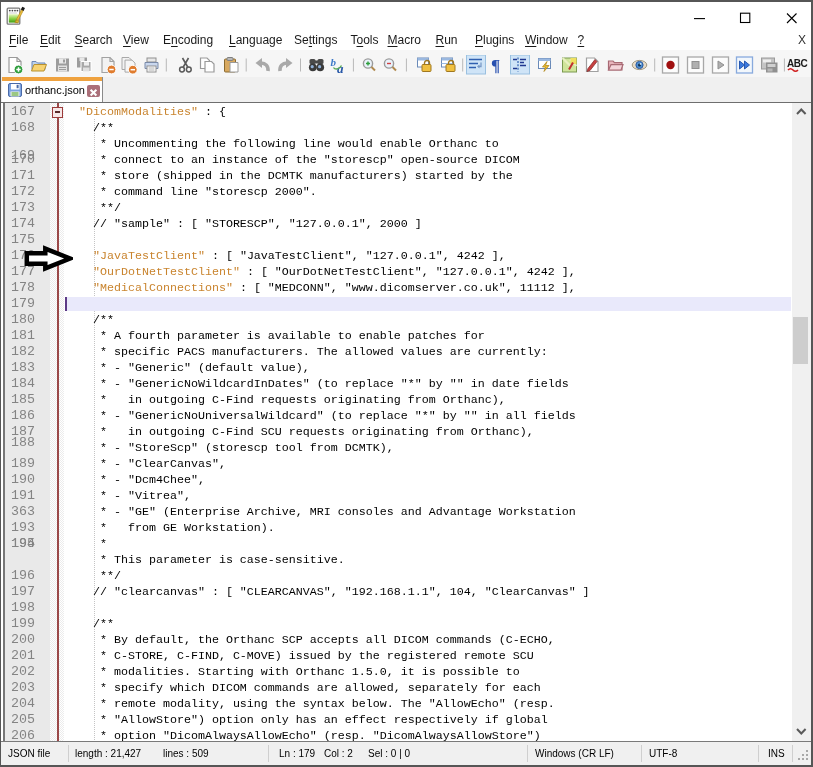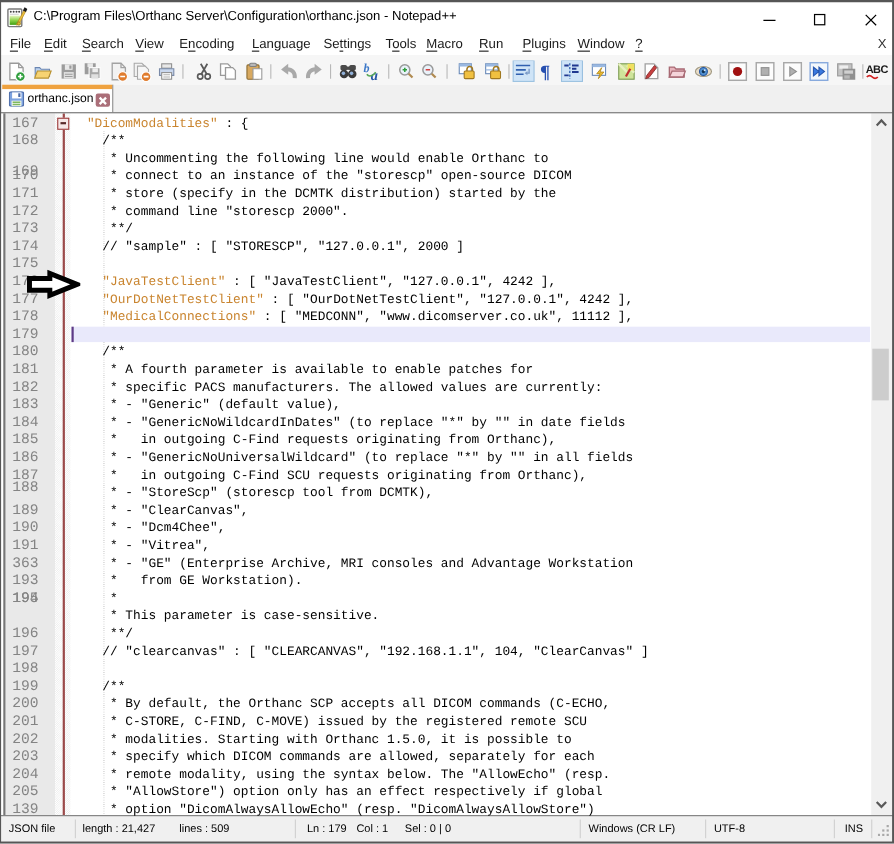--- a/index.html
+++ b/index.html
@@ -62,21 +62,20 @@
   <circle cx="4.8" cy="4.6" r="0.9" fill="#444"></circle>
       <circle cx="7.4" cy="4.6" r="0.9" fill="#444"></circle>
   <circle cx="10" cy="4.6" r="0.9" fill="#444"></circle>
       <circle cx="12.4" cy="4.6" r="0.9" fill="#444"></circle>
   <path d="M4 7h8" stroke="#cfcfcf"></path>
   <rect x="3.8" y="8.2" width="9.4" height="8.4" fill="url(#gg)"></rect>
   <path d="M17.2 2.6 10.8 14.8l-.9 2 2.2-.5 6.3-12z" fill="#ecc23c" stroke="#b88a20" stroke-width="0.7"></path>
   <rect x="16.4" y="1.2" width="3" height="3.2" transform="rotate(28 17.9 2.8)" fill="#1a1a1a"></rect>
   <circle cx="12.2" cy="15.4" r="1.5" fill="#d8b830" stroke="#9a7a18" stroke-width="0.7"></circle>
  </svg>
- <div class="title">C:\Program Files\Orthanc Server\Configuration\orthanc.json - Notepad++</div>
  <svg class="cap" style="left:670px" width="140" height="30" viewBox="0 0 140 30">
   <path d="M23 16.6h11" stroke="#000" stroke-width="1.1"></path>
   <rect x="69.5" y="11.2" width="9.3" height="9.3" fill="none" stroke="#000" stroke-width="1.1"></rect>
   <path d="M116 11.5l9.5 9.5M125.5 11.5 116 21" stroke="#000" stroke-width="1.1"></path>
  </svg>
 </div>
 <div class="menubar">
     <span class="mi" style="left:8px"><u>F</u>ile</span>
     <span class="mi" style="left:39px"><u>E</u>dit</span>
     <span class="mi" style="left:73.5px"><u>S</u>earch</span>
@@ -303,21 +302,21 @@
 <div id="rows">
 <div class="ln" style="top:104px">167</div>
 <div class="tx" style="top:104px">  <span class="k">"DicomModalities"</span> : {</div>
 <div class="ln" style="top:120px">168</div>
 <div class="tx" style="top:120px">    /**</div>
 <div class="ln" style="top:148px">169</div>
 <div class="tx" style="top:136px">     * Uncommenting the following line would enable Orthanc to</div>
 <div class="ln" style="top:152px">170</div>
 <div class="tx" style="top:152px">     * connect to an instance of the "storescp" open-source DICOM</div>
 <div class="ln" style="top:168px">171</div>
-<div class="tx" style="top:168px">     * store (specify in the DCMTK distribution) started by the</div>
+<div class="tx" style="top:168px">     * store (shipped in the DCMTK manufacturers) started by the</div>
 <div class="ln" style="top:184px">172</div>
 <div class="tx" style="top:184px">     * command line "storescp 2000".</div>
 <div class="ln" style="top:200px">173</div>
 <div class="tx" style="top:200px">     **/</div>
 <div class="ln" style="top:216px">174</div>
 <div class="tx" style="top:216px">    // "sample" : [ "STORESCP", "127.0.0.1", 2000 ]</div>
 <div class="ln" style="top:232px">175</div>
 <div class="ln" style="top:248px">176</div>
 <div class="tx" style="top:248px">    <span class="k">"JavaTestClient"</span> : [ "JavaTestClient", "127.0.0.1", 4242 ],</div>
 <div class="ln" style="top:264px">177</div>
@@ -369,39 +368,39 @@
 <div class="ln" style="top:648px">201</div>
 <div class="tx" style="top:648px">     * C-STORE, C-FIND, C-MOVE) issued by the registered remote SCU</div>
 <div class="ln" style="top:664px">202</div>
 <div class="tx" style="top:664px">     * modalities. Starting with Orthanc 1.5.0, it is possible to</div>
 <div class="ln" style="top:680px">203</div>
 <div class="tx" style="top:680px">     * specify which DICOM commands are allowed, separately for each</div>
 <div class="ln" style="top:696px">204</div>
 <div class="tx" style="top:696px">     * remote modality, using the syntax below. The "AllowEcho" (resp.</div>
 <div class="ln" style="top:712px">205</div>
 <div class="tx" style="top:712px">     * "AllowStore") option only has an effect respectively if global</div>
-<div class="ln" style="top:728px">139</div>
+<div class="ln" style="top:728px">206</div>
 <div class="tx" style="top:728px">     * option "DicomAlwaysAllowEcho" (resp. "DicomAlwaysAllowStore")</div>
 </div>
 <svg style="position:absolute;left:24px;top:244.5px;z-index:10" width="49" height="27" viewBox="0 0 49 27">
  <path d="M2.8 8.2h18.5V3.6L46 13.5 21.3 23.4v-4.6H2.8z" fill="#fff" stroke="#000" stroke-width="4.5" stroke-linejoin="miter"></path>
 </svg>
 <div class="vsb">
  <svg width="18" height="638" viewBox="0 0 18 638">
   <path d="M5 11l4.3-4.5 4.3 4.5" fill="none" stroke="#5a5a5a" stroke-width="2"></path>
   <path d="M5 626l4.3 4.5 4.3-4.5" fill="none" stroke="#5a5a5a" stroke-width="2"></path>
  </svg>
  <div class="vthumb"></div>
 </div>
 <div class="statusbar">
     <div class="st" style="left:8px">JSON file</div>
     <div class="st" style="left:75px">length : 21,427</div>
     <div class="st" style="left:163px">lines : 509</div>
     <div class="st" style="left:279px">Ln : 179</div>
-    <div class="st" style="left:324px">Col : 1</div>
+    <div class="st" style="left:324px">Col : 2</div>
     <div class="st" style="left:368px">Sel : 0 | 0</div>
     <div class="st" style="left:535px">Windows (CR LF)</div>
     <div class="st" style="left:649px">UTF-8</div>
     <div class="st" style="left:768px">INS</div>
     <div class="sep" style="left:68px"></div>
     <div class="sep" style="left:268px"></div>
     <div class="sep" style="left:527px"></div>
     <div class="sep" style="left:641px"></div>
     <div class="sep" style="left:758px"></div>
     <div class="sep" style="left:791.6px"></div>

